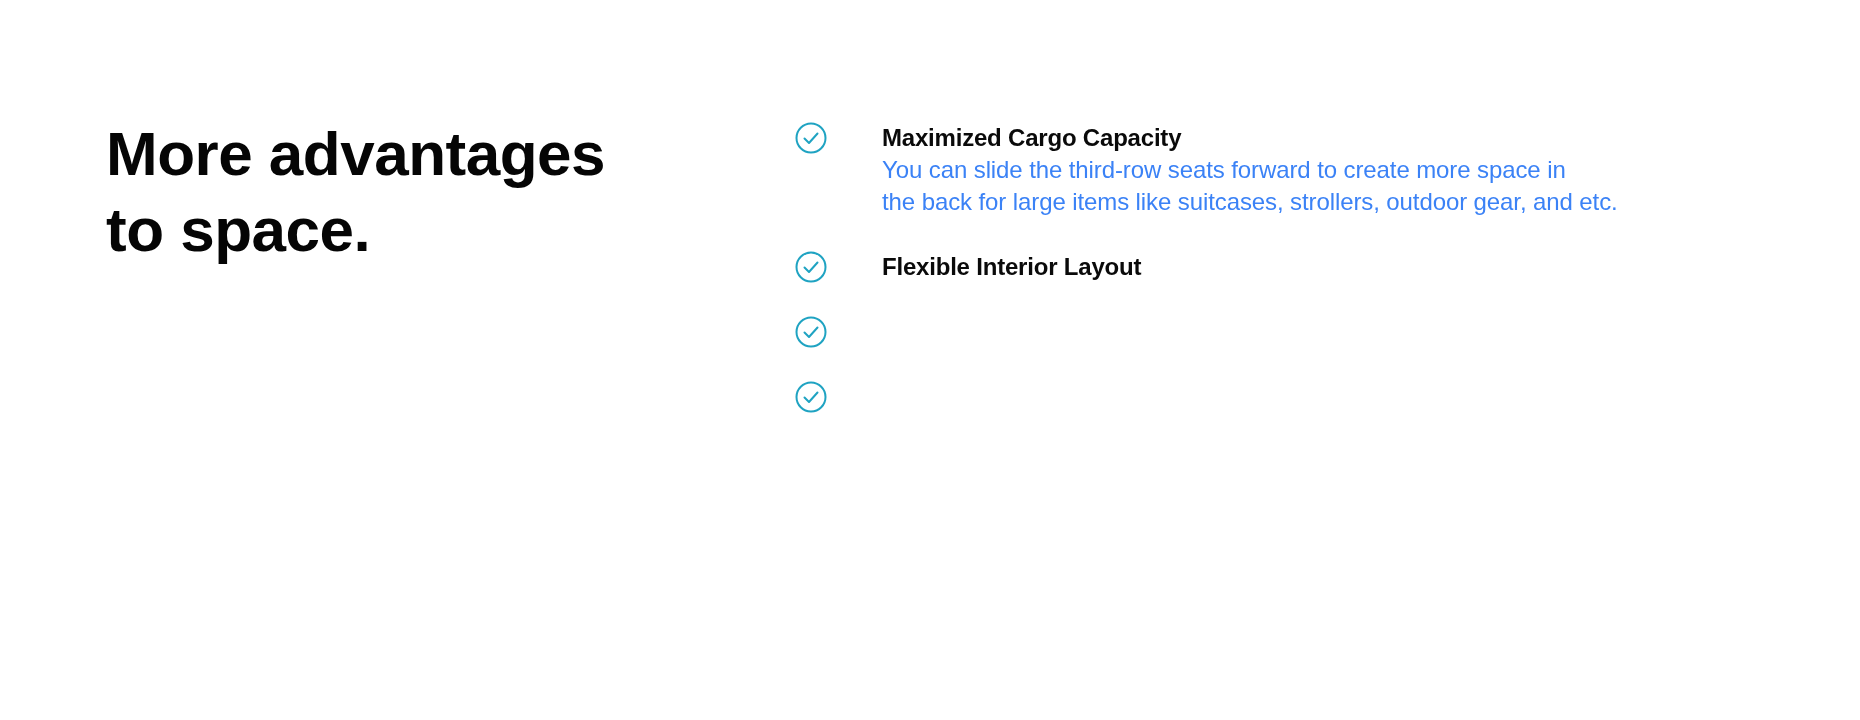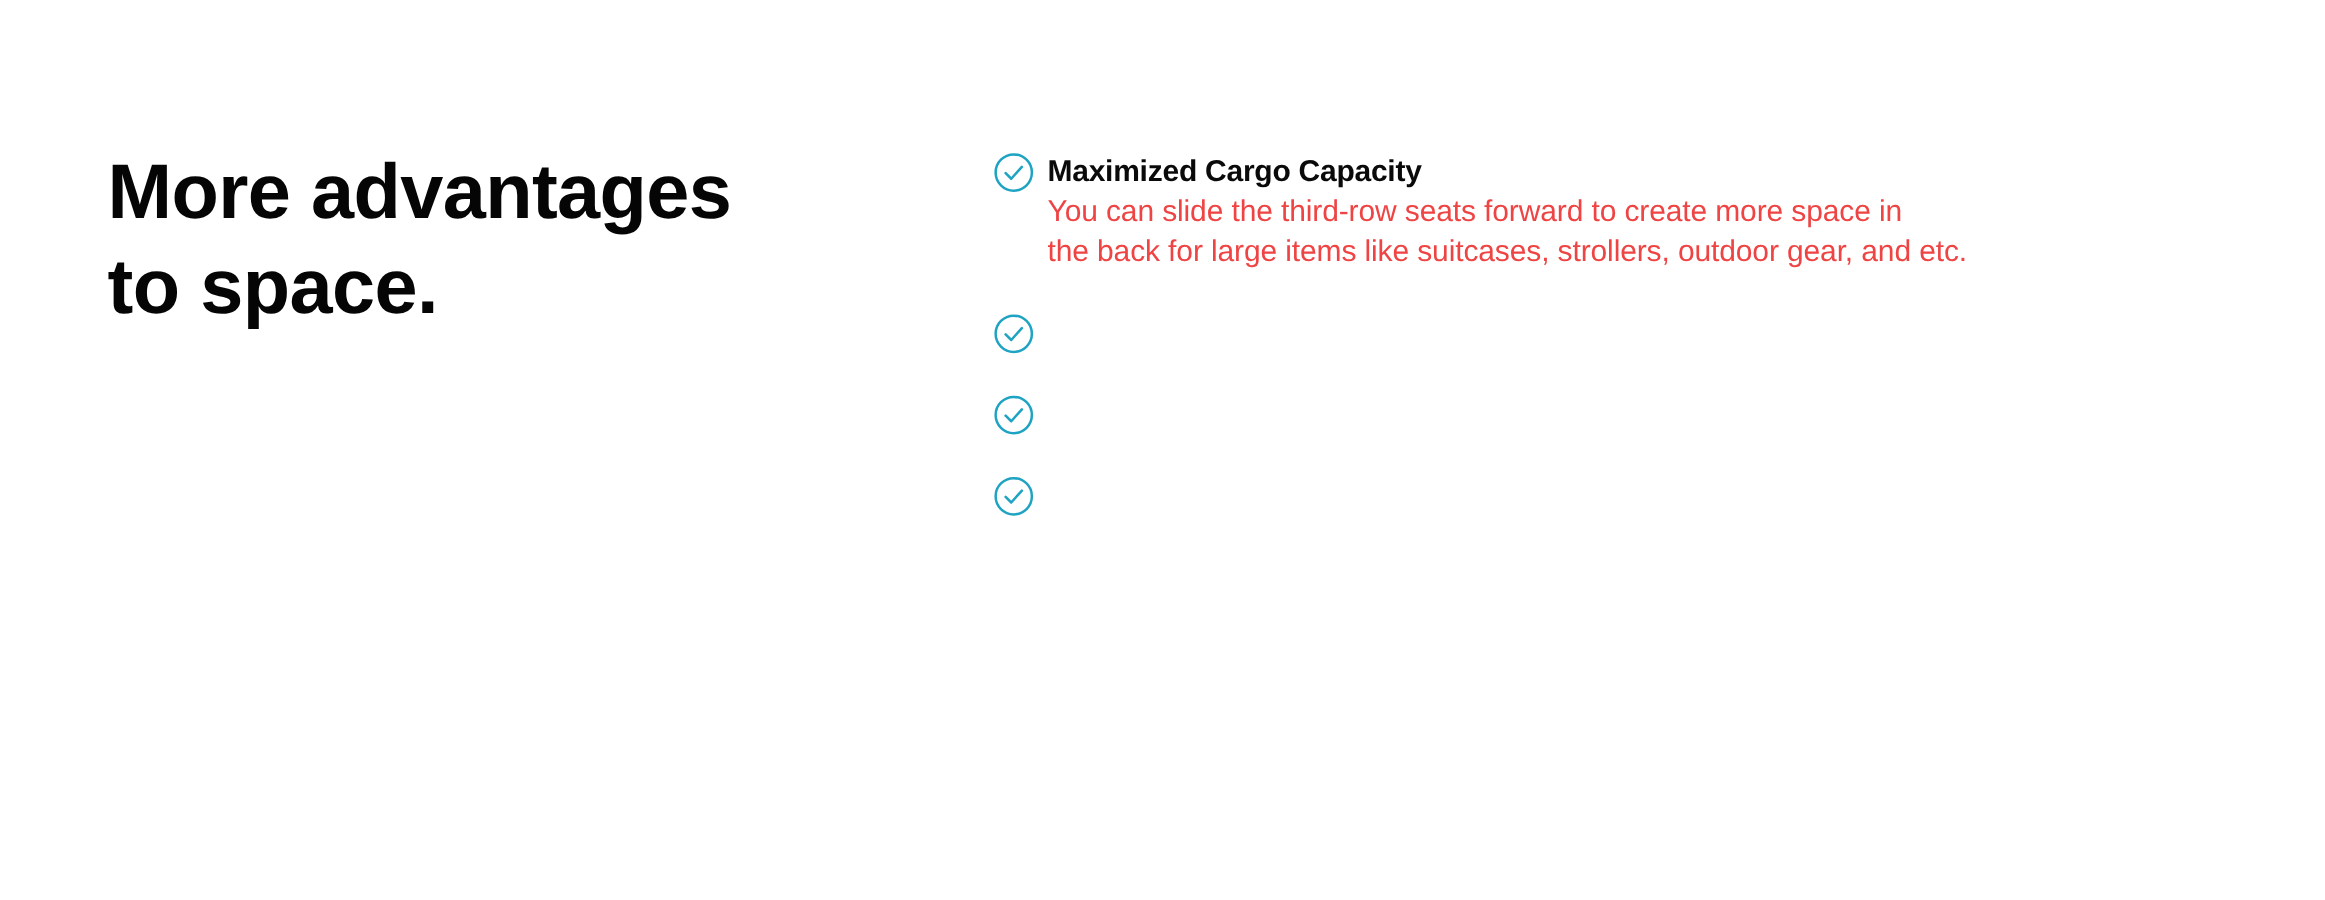--- a/index.html
+++ b/index.html
@@ -10,21 +10,21 @@
     body {
       width: 1860px;
       height: 720px;
       position: relative;
       overflow: hidden;
       font-family: "Liberation Sans", "DejaVu Sans", sans-serif;
       color: #000000;
     }
     .headline {
       position: absolute;
-      left: 86px;
+      left: 106px;
       top: 116px;
       margin: 0;
       font-size: 62px;
       line-height: 76px;
       font-weight: 700;
       letter-spacing: -0.5px;
       color: #050505;
       width: 600px;
     }
     .features {
@@ -33,20 +33,21 @@
       top: 122px;
       margin: 0;
       padding: 0;
       list-style: none;
       width: 1000px;
     }
     .feature {
       display: flex;
       align-items: flex-start;
       margin-bottom: 33px;
+      gap: 44px;
     }
     .check-icon {
       width: 32px;
       height: 32px;
       flex: 0 0 32px;
       margin-top: 0px;
       margin-right: 11px;
     }
     .feature-text {
       display: flex;
@@ -56,21 +57,21 @@
       font-size: 24px;
       line-height: 32px;
       font-weight: 700;
       color: #0a0a0a;
       letter-spacing: -0.2px;
     }
     .feature-desc {
       font-size: 24px;
       line-height: 32px;
       font-weight: 400;
-      color: #ef4444;
+      color: #3b82f6;
       white-space: pre-line;
       letter-spacing: -0.1px;
     }
   </style>
 </head>
 <body>
 
 <h1 class="headline">
   <span>More advantages</span><br>
   <span>to space.</span>
@@ -88,20 +89,21 @@
 the back for large items like suitcases, strollers, outdoor gear, and etc.</span>
     </div>
   </li>
 
   <li class="feature">
     <svg class="check-icon" viewBox="0 0 32 32">
       <circle cx="16" cy="16" r="14.5" fill="none" stroke="#1fa3c2" stroke-width="2"></circle>
       <polyline points="9.5,16.5 14,21 22.5,11.5" fill="none" stroke="#1fa3c2" stroke-width="2" stroke-linecap="round" stroke-linejoin="round"></polyline>
     </svg>
     <div class="feature-text">
+      <span class="feature-title">Flexible Interior Layout</span>
     </div>
   </li>
 
   <li class="feature">
     <svg class="check-icon" viewBox="0 0 32 32">
       <circle cx="16" cy="16" r="14.5" fill="none" stroke="#1fa3c2" stroke-width="2"></circle>
       <polyline points="9.5,16.5 14,21 22.5,11.5" fill="none" stroke="#1fa3c2" stroke-width="2" stroke-linecap="round" stroke-linejoin="round"></polyline>
     </svg>
     <div class="feature-text">
     </div>

